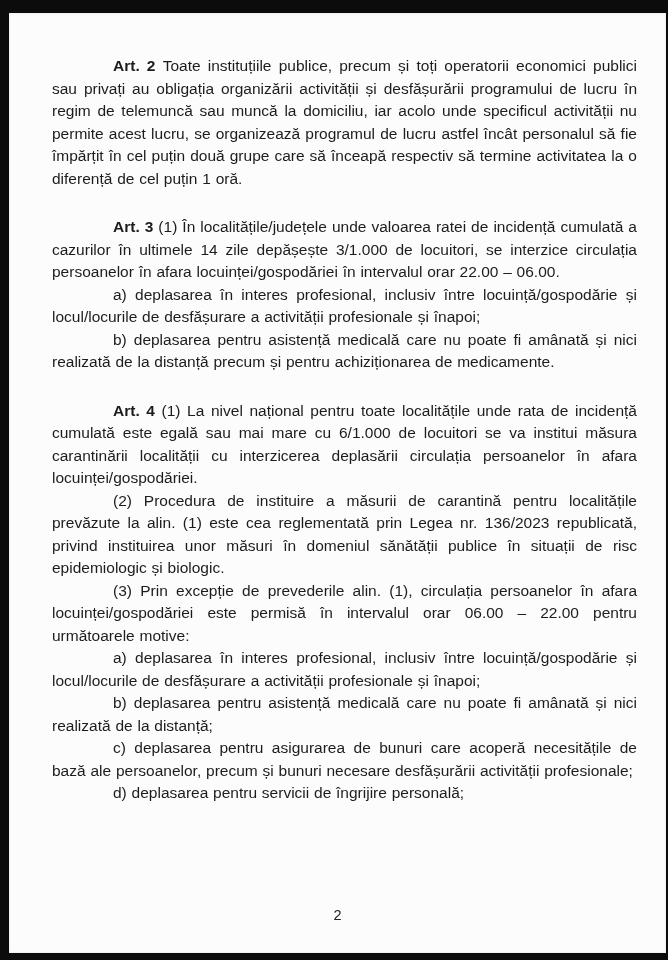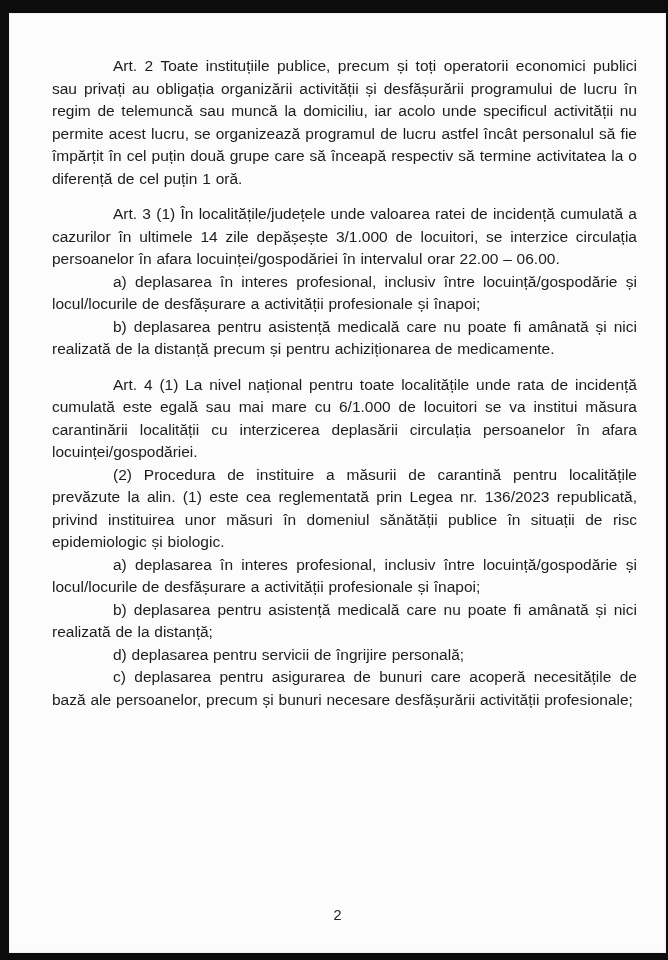--- a/index.html
+++ b/index.html
@@ -32,24 +32,24 @@
   p.para {
     margin: 0;
     text-align: justify;
     text-indent: 61px;
     font-size: 15.5px;
     line-height: 22.5px;
     color: #1c1c1c;
     word-spacing: 0.5px;
   }
   p.para.spaced {
-    margin-top: 13px;
+    margin-top: 26px;
   }
   p.para b {
-    font-weight: normal;
+    font-weight: bold;
   }
   .footer {
     position: absolute;
     bottom: 30px;
     left: 0;
     right: 0;
     text-align: center;
     font-size: 14.5px;
     color: #222222;
   }
@@ -58,19 +58,20 @@
 <body>
 
 <div class="page">
   <div class="content" id="paragraphs">
       <p class="para"><b>Art. 2 </b>Toate instituțiile publice, precum și toți operatorii economici publici sau privați au obligația organizării activității și desfășurării programului de lucru în regim de telemuncă sau muncă la domiciliu, iar acolo unde specificul activității nu permite acest lucru, se organizează programul de lucru astfel încât personalul să fie împărțit în cel puțin două grupe care să înceapă respectiv să termine activitatea la o diferență de cel puțin 1 oră.</p>
       <p class="para spaced"><b>Art. 3 </b>(1) În localitățile/județele unde valoarea ratei de incidență cumulată a cazurilor în ultimele 14 zile depășește 3/1.000 de locuitori, se interzice circulația persoanelor în afara locuinței/gospodăriei în intervalul orar 22.00 – 06.00.</p>
       <p class="para">a) deplasarea în interes profesional, inclusiv între locuință/gospodărie și locul/locurile de desfășurare a activității profesionale și înapoi;</p>
       <p class="para">b) deplasarea pentru asistență medicală care nu poate fi amânată și nici realizată de la distanță precum și pentru achiziționarea de medicamente.</p>
       <p class="para spaced"><b>Art. 4 </b>(1) La nivel național pentru toate localitățile unde rata de incidență cumulată este egală sau mai mare cu 6/1.000 de locuitori se va institui măsura carantinării localității cu interzicerea deplasării circulația persoanelor în afara locuinței/gospodăriei.</p>
       <p class="para">(2) Procedura de instituire a măsurii de carantină pentru localitățile prevăzute la alin. (1) este cea reglementată prin Legea nr. 136/2023 republicată, privind instituirea unor măsuri în domeniul sănătății publice în situații de risc epidemiologic și biologic.</p>
+      <p class="para">(3) Prin excepție de prevederile alin. (1), circulația persoanelor în afara locuinței/gospodăriei este permisă în intervalul orar 06.00 – 22.00 pentru următoarele motive:</p>
       <p class="para">a) deplasarea în interes profesional, inclusiv între locuință/gospodărie și locul/locurile de desfășurare a activității profesionale și înapoi;</p>
       <p class="para">b) deplasarea pentru asistență medicală care nu poate fi amânată și nici realizată de la distanță;</p>
+      <p class="para">c) deplasarea pentru asigurarea de bunuri care acoperă necesitățile de bază ale persoanelor, precum și bunuri necesare desfășurării activității profesionale;</p>
       <p class="para">d) deplasarea pentru servicii de îngrijire personală;</p>
-      <p class="para">c) deplasarea pentru asigurarea de bunuri care acoperă necesitățile de bază ale persoanelor, precum și bunuri necesare desfășurării activității profesionale;</p>
     </div>
   <div class="footer">2</div>
 </div>
 
 </body></html>

